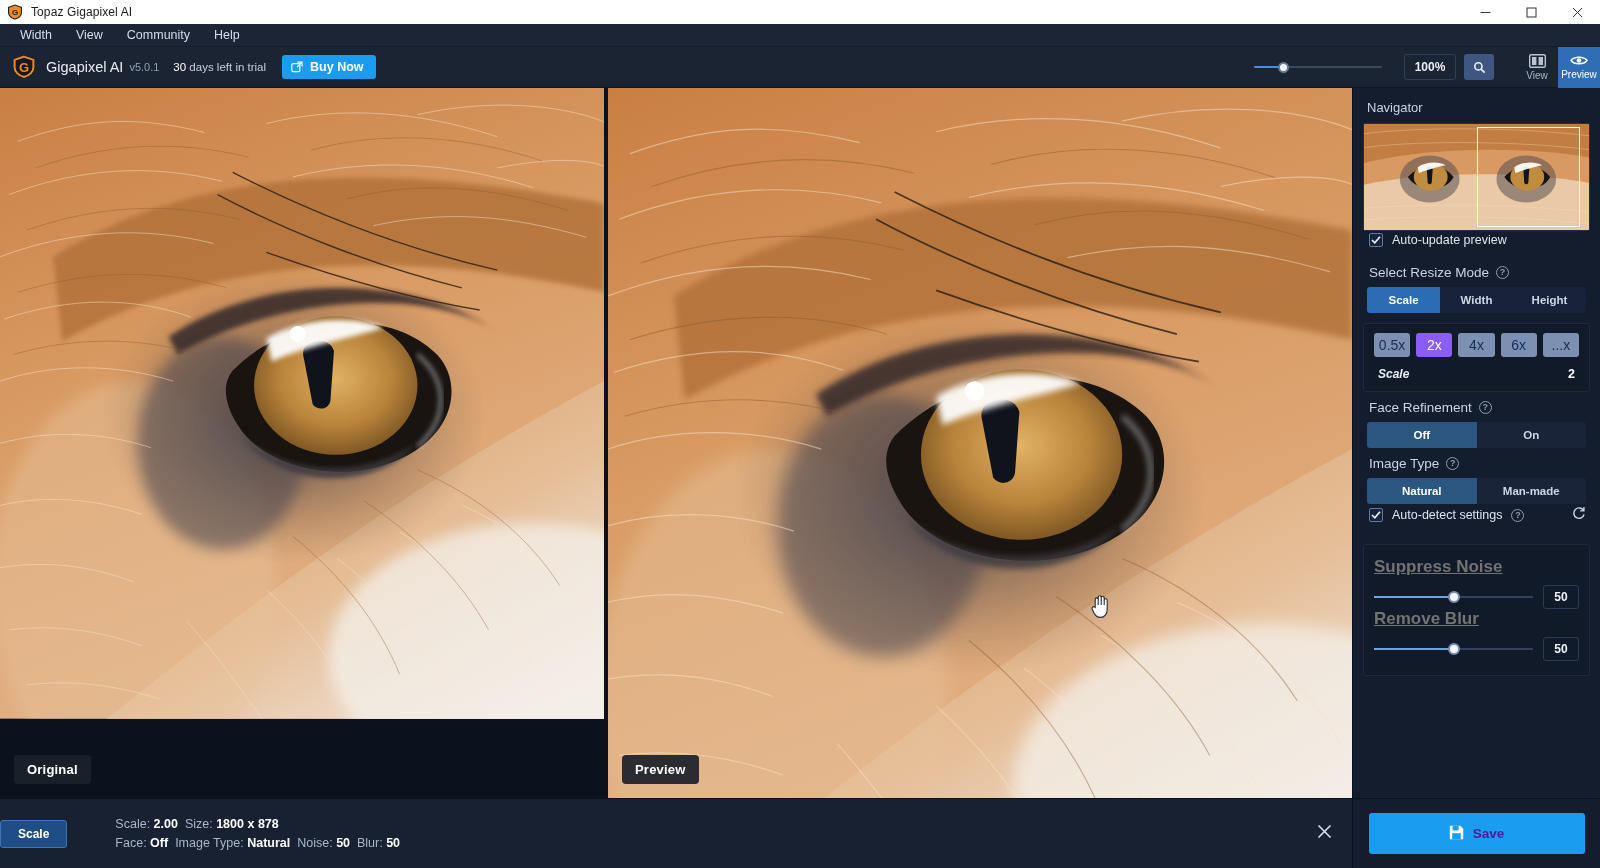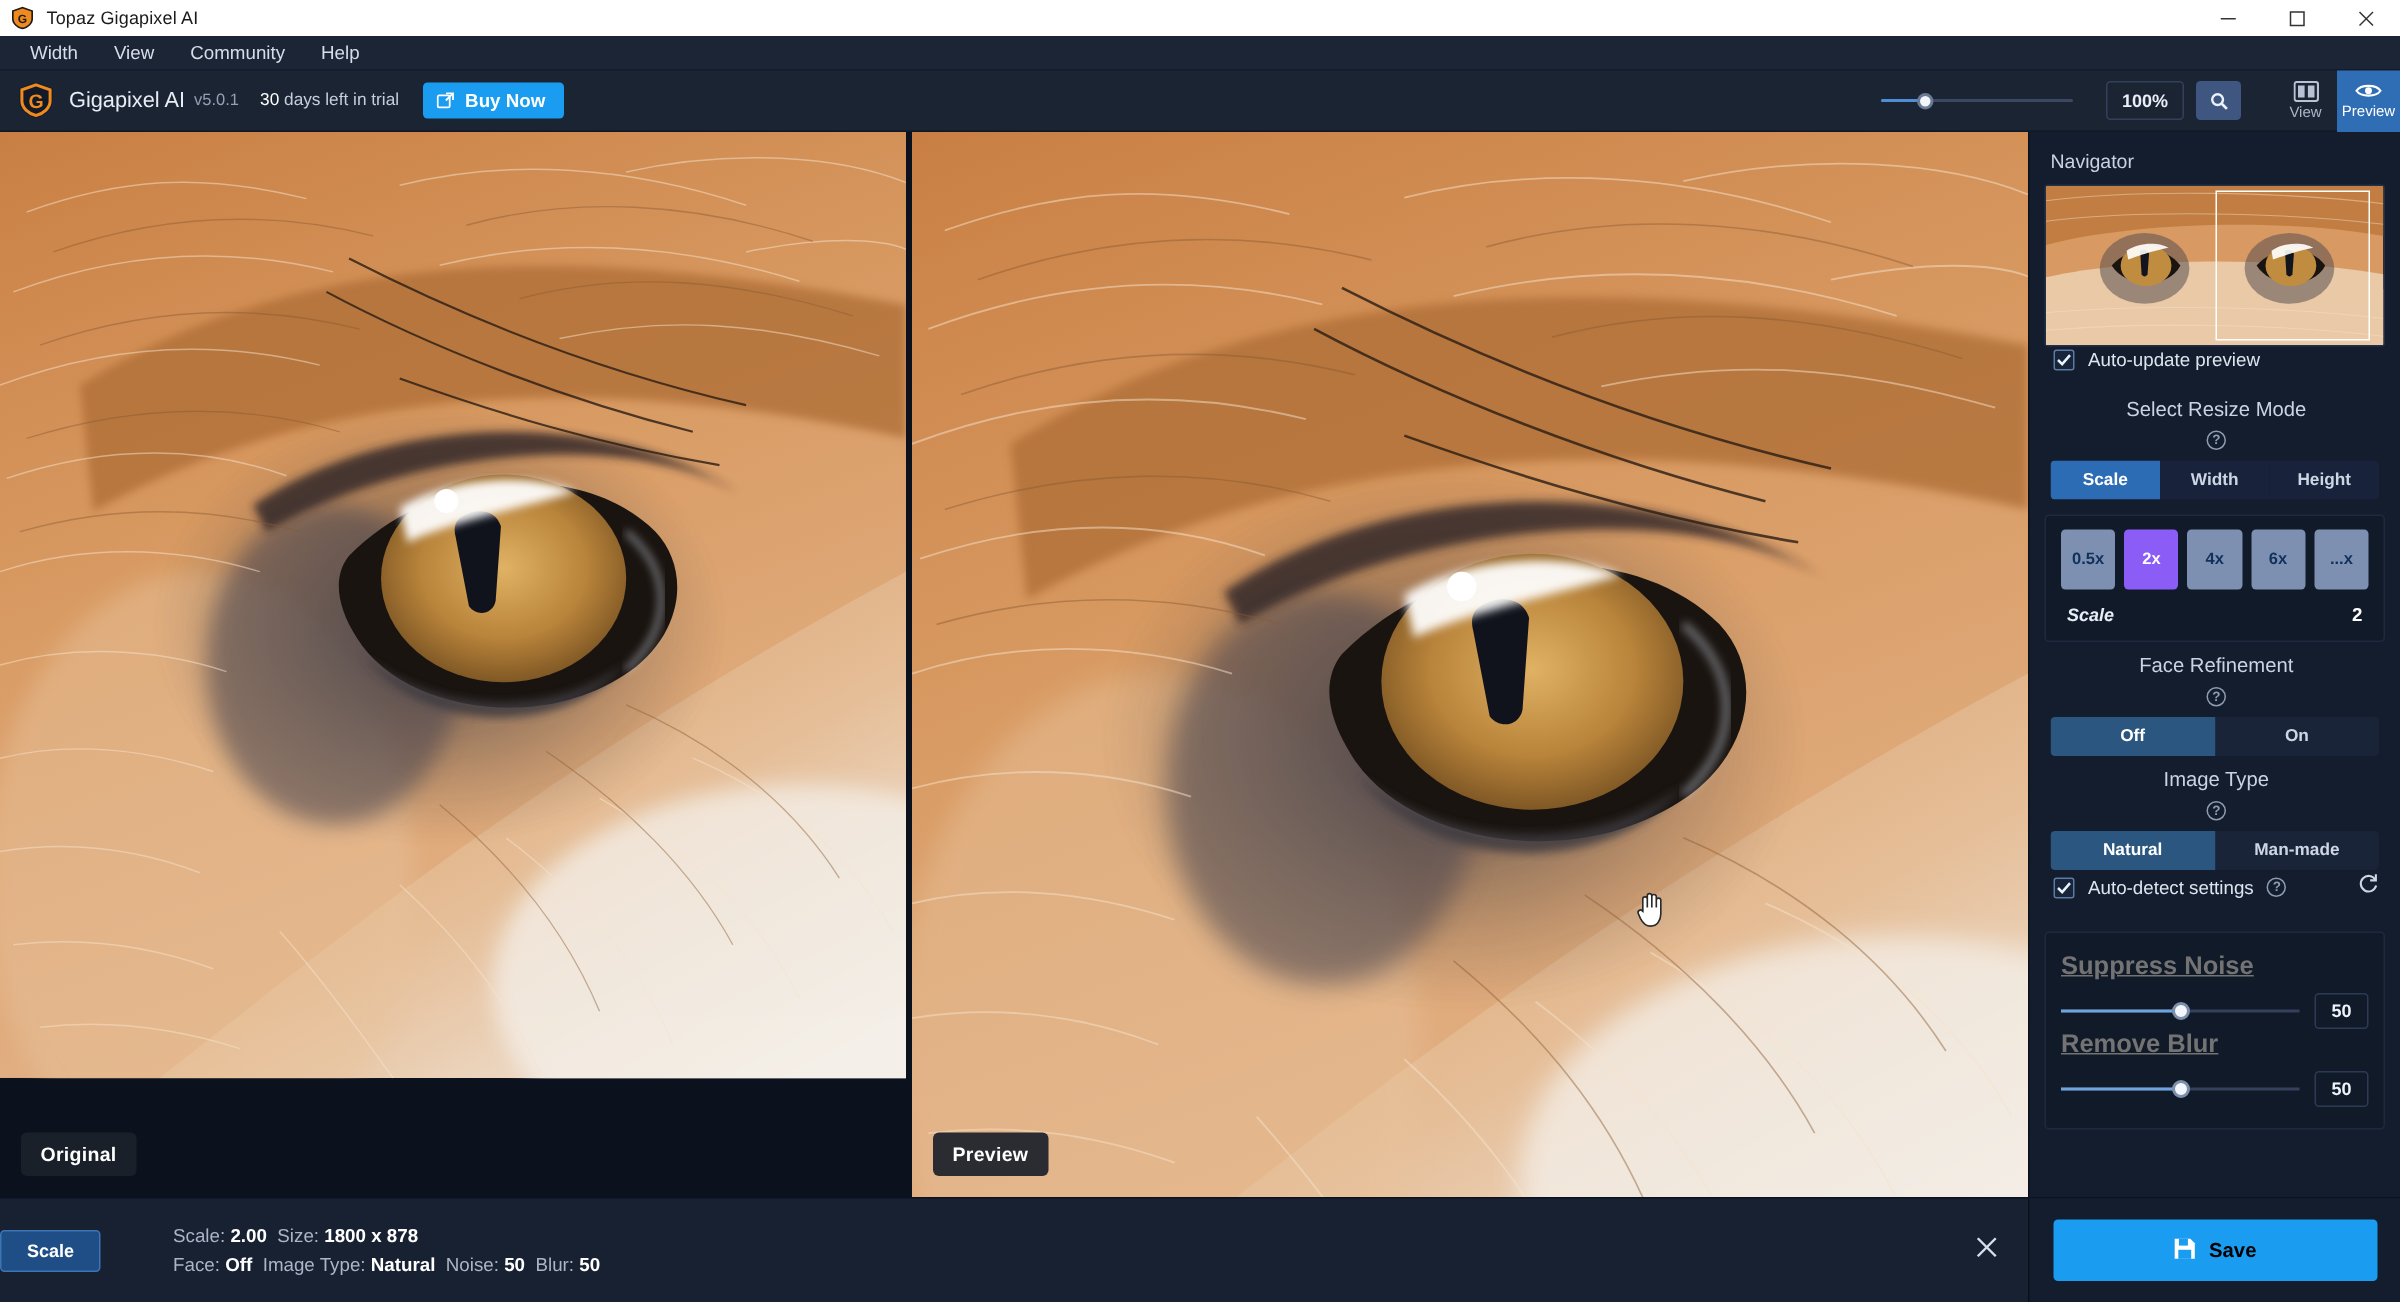--- a/index.html
+++ b/index.html
@@ -106,21 +106,21 @@
     border: 1.5px solid #ffffff; box-sizing: border-box;
   }
   .chk-row { display: flex; align-items: center; gap: 9px; padding: 2px 14px 10px 16px; }
   .chk {
     width: 14px; height: 14px; border: 1.5px solid #5b7ba6; border-radius: 2px; background: #18243a;
     display: flex; align-items: center; justify-content: center; flex: 0 0 14px;
   }
   .chk svg { display: block; }
   .chk-label { font-size: 12.5px; color: #dde4ef; }
 
-  .lbl-row { display: flex; align-items: center; gap: 7px; padding: 8px 14px 7px 16px; flex-direction: column; }
+  .lbl-row { display: flex; align-items: center; gap: 7px; padding: 8px 14px 7px 16px; }
   .lbl-row .t { font-size: 13.5px; color: #c9d3e3; }
   .help {
     width: 13px; height: 13px; border-radius: 50%; border: 1px solid #8e9cb2; color: #8e9cb2;
     font-size: 9px; display: flex; align-items: center; justify-content: center; font-weight: bold;
     flex: 0 0 13px; line-height: 1;
   }
 
   .seg { display: flex; margin: 0 14px; border-radius: 3px; overflow: hidden; }
   .seg .s {
     flex: 1 1 0; height: 26px; display: flex; align-items: center; justify-content: center;
@@ -128,22 +128,22 @@
     cursor: pointer;
   }
   .seg3 .s { background: #18223a; }
   .seg3 .s.active { background: #2c6cb5; color: #fff; }
   .seg2 .s { background: #1a2438; }
   .seg2 .s.active { background: #2a567f; color: #fff; }
 
   .scale-box { margin: 10px 10px 0 10px; background: #111a29; border: 1px solid #1e2940; border-radius: 3px; padding: 9px 6px 8px 6px; }
   .scale-btns { display: flex; gap: 6px; padding: 0 4px; }
   .sbtn {
-    flex: 1 1 0; height: 40px; border-radius: 3px; background: #7d90b2; color: #11305a;
-    font-size: 11px; font-weight: bold; display: flex; align-items: center; justify-content: center;
+    flex: 1 1 0; height: 24px; border-radius: 3px; background: #7d90b2; color: #11305a;
+    font-size: 14px; font-weight: normal; display: flex; align-items: center; justify-content: center;
     cursor: pointer;
   }
   .sbtn.active { background: #8b5cf6; color: #ffffff; }
   .scale-val-row { display: flex; align-items: baseline; padding: 10px 8px 2px 8px; }
   .scale-val-row .k { font-size: 12px; font-style: italic; font-weight: bold; color: #e7edf6; }
   .scale-val-row .v { margin-left: auto; font-size: 12.5px; font-weight: bold; color: #ffffff; }
 
   .sliders-box { margin: 10px 10px 0 10px; background: #111a29; border: 1px solid #1e2940; border-radius: 3px; padding: 12px 10px 14px 10px; }
   .sl-label { font-size: 17px; font-weight: bold; color: #737373; margin-bottom: 8px; text-decoration: underline; }
   .sl-row { display: flex; align-items: center; gap: 10px; margin-bottom: 14px; }
@@ -177,21 +177,21 @@
     background: #1f4e86; color: #ffffff; font-size: 12px; font-weight: bold; border: 1px solid #3c74b5;
     border-radius: 3px; padding: 6px 17px; align-self: center; cursor: pointer;
   }
   .bot-meta { display: flex; flex-direction: column; gap: 5px; margin-left: 48px; align-self: center; }
   .bot-meta .line { font-size: 12.5px; color: #aab5c8; }
   .bot-meta .line b { color: #ffffff; font-weight: bold; }
   .bot-x { margin-left: auto; margin-right: 20px; align-self: center; cursor: pointer; }
   .bot-right { width: 248px; flex: 0 0 248px; display: flex; align-items: center; justify-content: center;
                background: #141d2d; border-left: 1px solid #0a111d; }
   .save-btn {
-    width: 216px; height: 41px; background: #1a9cf0; border-radius: 3px; color: #000000;
+    width: 216px; height: 41px; background: #1a9cf0; border-radius: 3px; color: #4c1d95;
     display: flex; align-items: center; justify-content: center; gap: 9px;
     font-size: 13.5px; font-weight: bold; cursor: pointer;
   }
 </style>
 </head>
 <body>
 
 <svg width="0" height="0" style="position:absolute">
   <defs>
 

